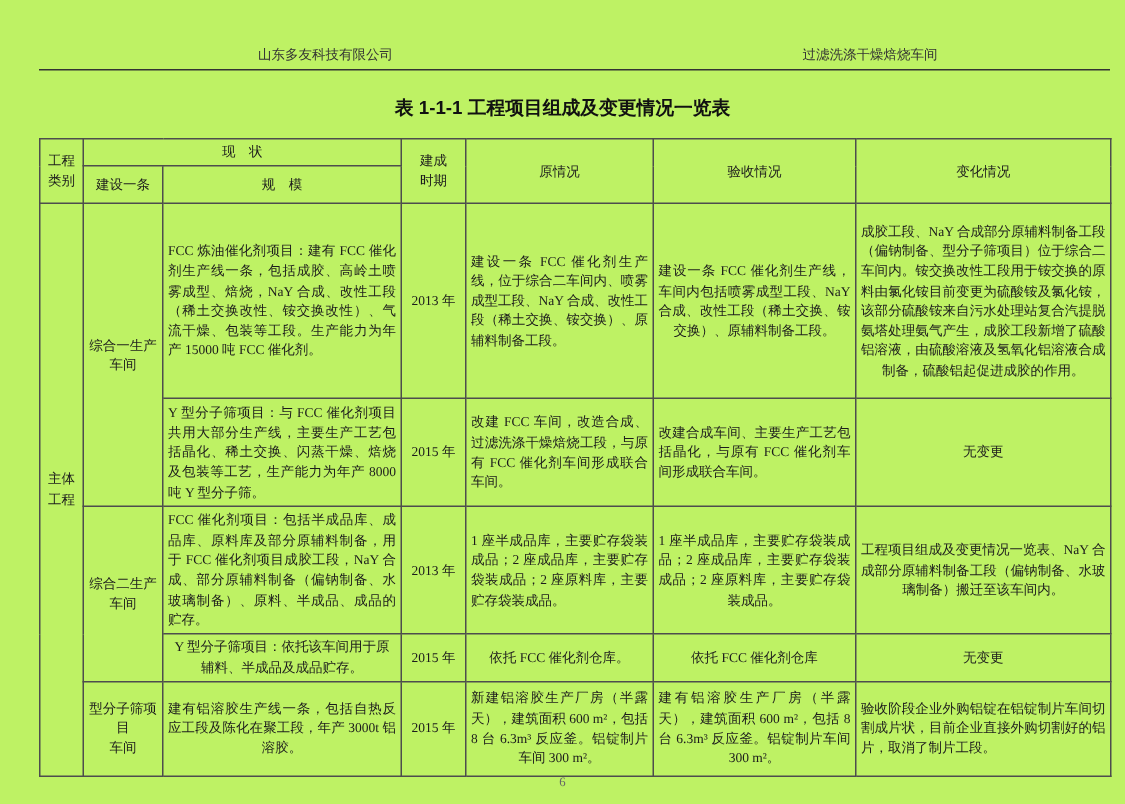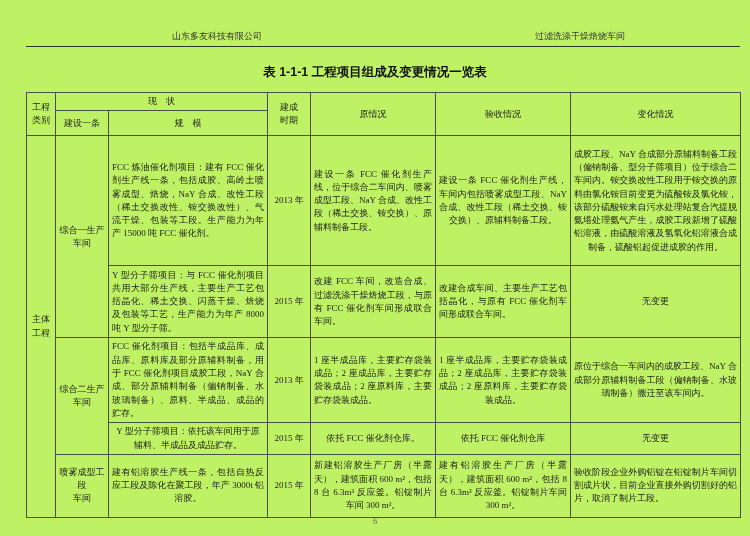--- a/index.html
+++ b/index.html
@@ -114,31 +114,31 @@
         <td class="al-j">改建合成车间、主要生产工艺包括晶化，与原有 FCC 催化剂车间形成联合车间。</td>
         <td class="al-c">无变更</td>
       </tr>
       <tr class="r3">
         <td rowspan="2" class="al-c pre">综合二生产
 车间</td>
         <td class="al-j">FCC 催化剂项目：包括半成品库、成品库、原料库及部分原辅料制备，用于 FCC 催化剂项目成胶工段，NaY 合成、部分原辅料制备（偏钠制备、水玻璃制备）、原料、半成品、成品的贮存。</td>
         <td class="al-c">2013 年</td>
         <td class="al-j">1 座半成品库，主要贮存袋装成品；2 座成品库，主要贮存袋装成品；2 座原料库，主要贮存袋装成品。</td>
         <td class="al-jc">1 座半成品库，主要贮存袋装成品；2 座成品库，主要贮存袋装成品；2 座原料库，主要贮存袋装成品。</td>
-        <td class="al-jc">原位于综合一车间内的成胶工段、NaY 合成部分原辅料制备工段（偏钠制备、水玻璃制备）搬迁至该车间内。</td>
+        <td class="al-jc">工程项目组成及变更情况一览表、NaY 合成部分原辅料制备工段（偏钠制备、水玻璃制备）搬迁至该车间内。</td>
       </tr>
       <tr class="r4">
         <td class="al-c">Y 型分子筛项目：依托该车间用于原辅料、半成品及成品贮存。</td>
         <td class="al-c">2015 年</td>
         <td class="al-c">依托 FCC 催化剂仓库。</td>
         <td class="al-c">依托 FCC 催化剂仓库</td>
         <td class="al-c">无变更</td>
       </tr>
       <tr class="r5">
-        <td class="al-c pre">喷雾成型工段
+        <td class="al-c pre">型分子筛项目
 车间</td>
         <td class="al-jc">建有铝溶胶生产线一条，包括自热反应工段及陈化在聚工段，年产 3000t 铝溶胶。</td>
         <td class="al-c">2015 年</td>
         <td class="al-jc">新建铝溶胶生产厂房（半露天），建筑面积 600 m²，包括 8 台 6.3m³ 反应釜。铝锭制片车间 300 m²。</td>
         <td class="al-jc">建有铝溶胶生产厂房（半露天），建筑面积 600 m²，包括 8 台 6.3m³ 反应釜。铝锭制片车间 300 m²。</td>
         <td class="al-j">验收阶段企业外购铝锭在铝锭制片车间切割成片状，目前企业直接外购切割好的铝片，取消了制片工段。</td>
       </tr>
     </tbody>
   </table>
 

